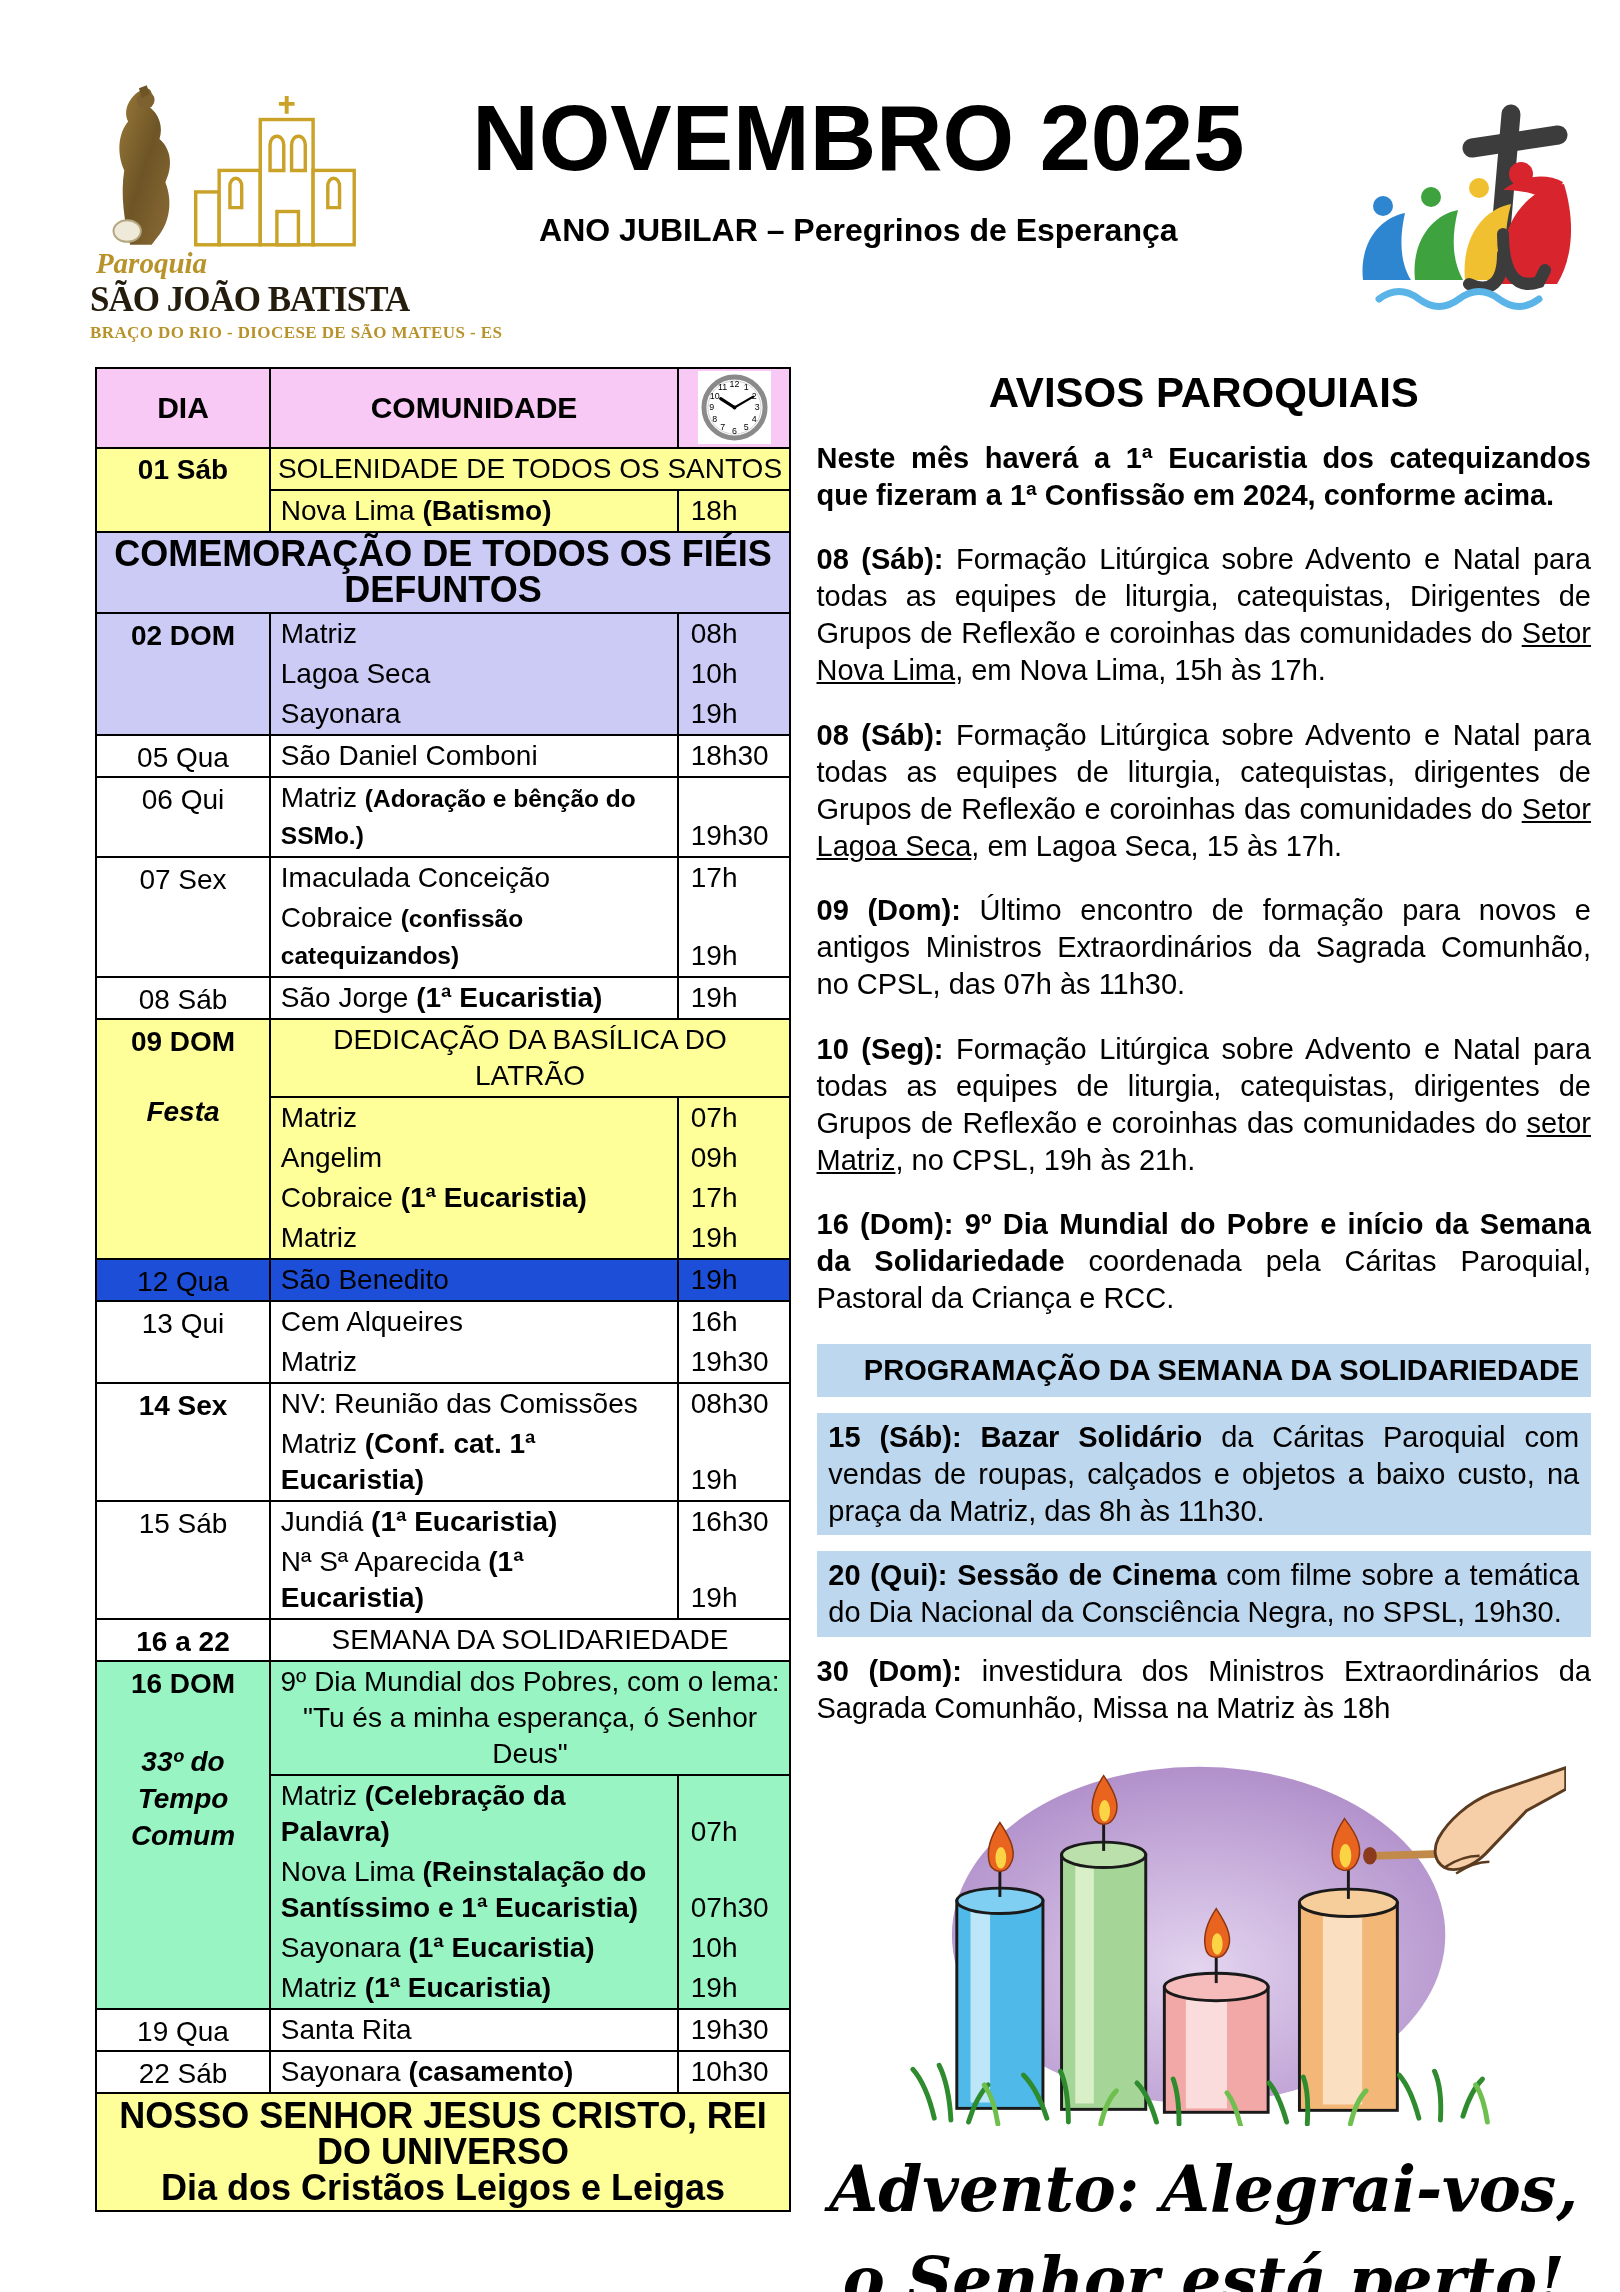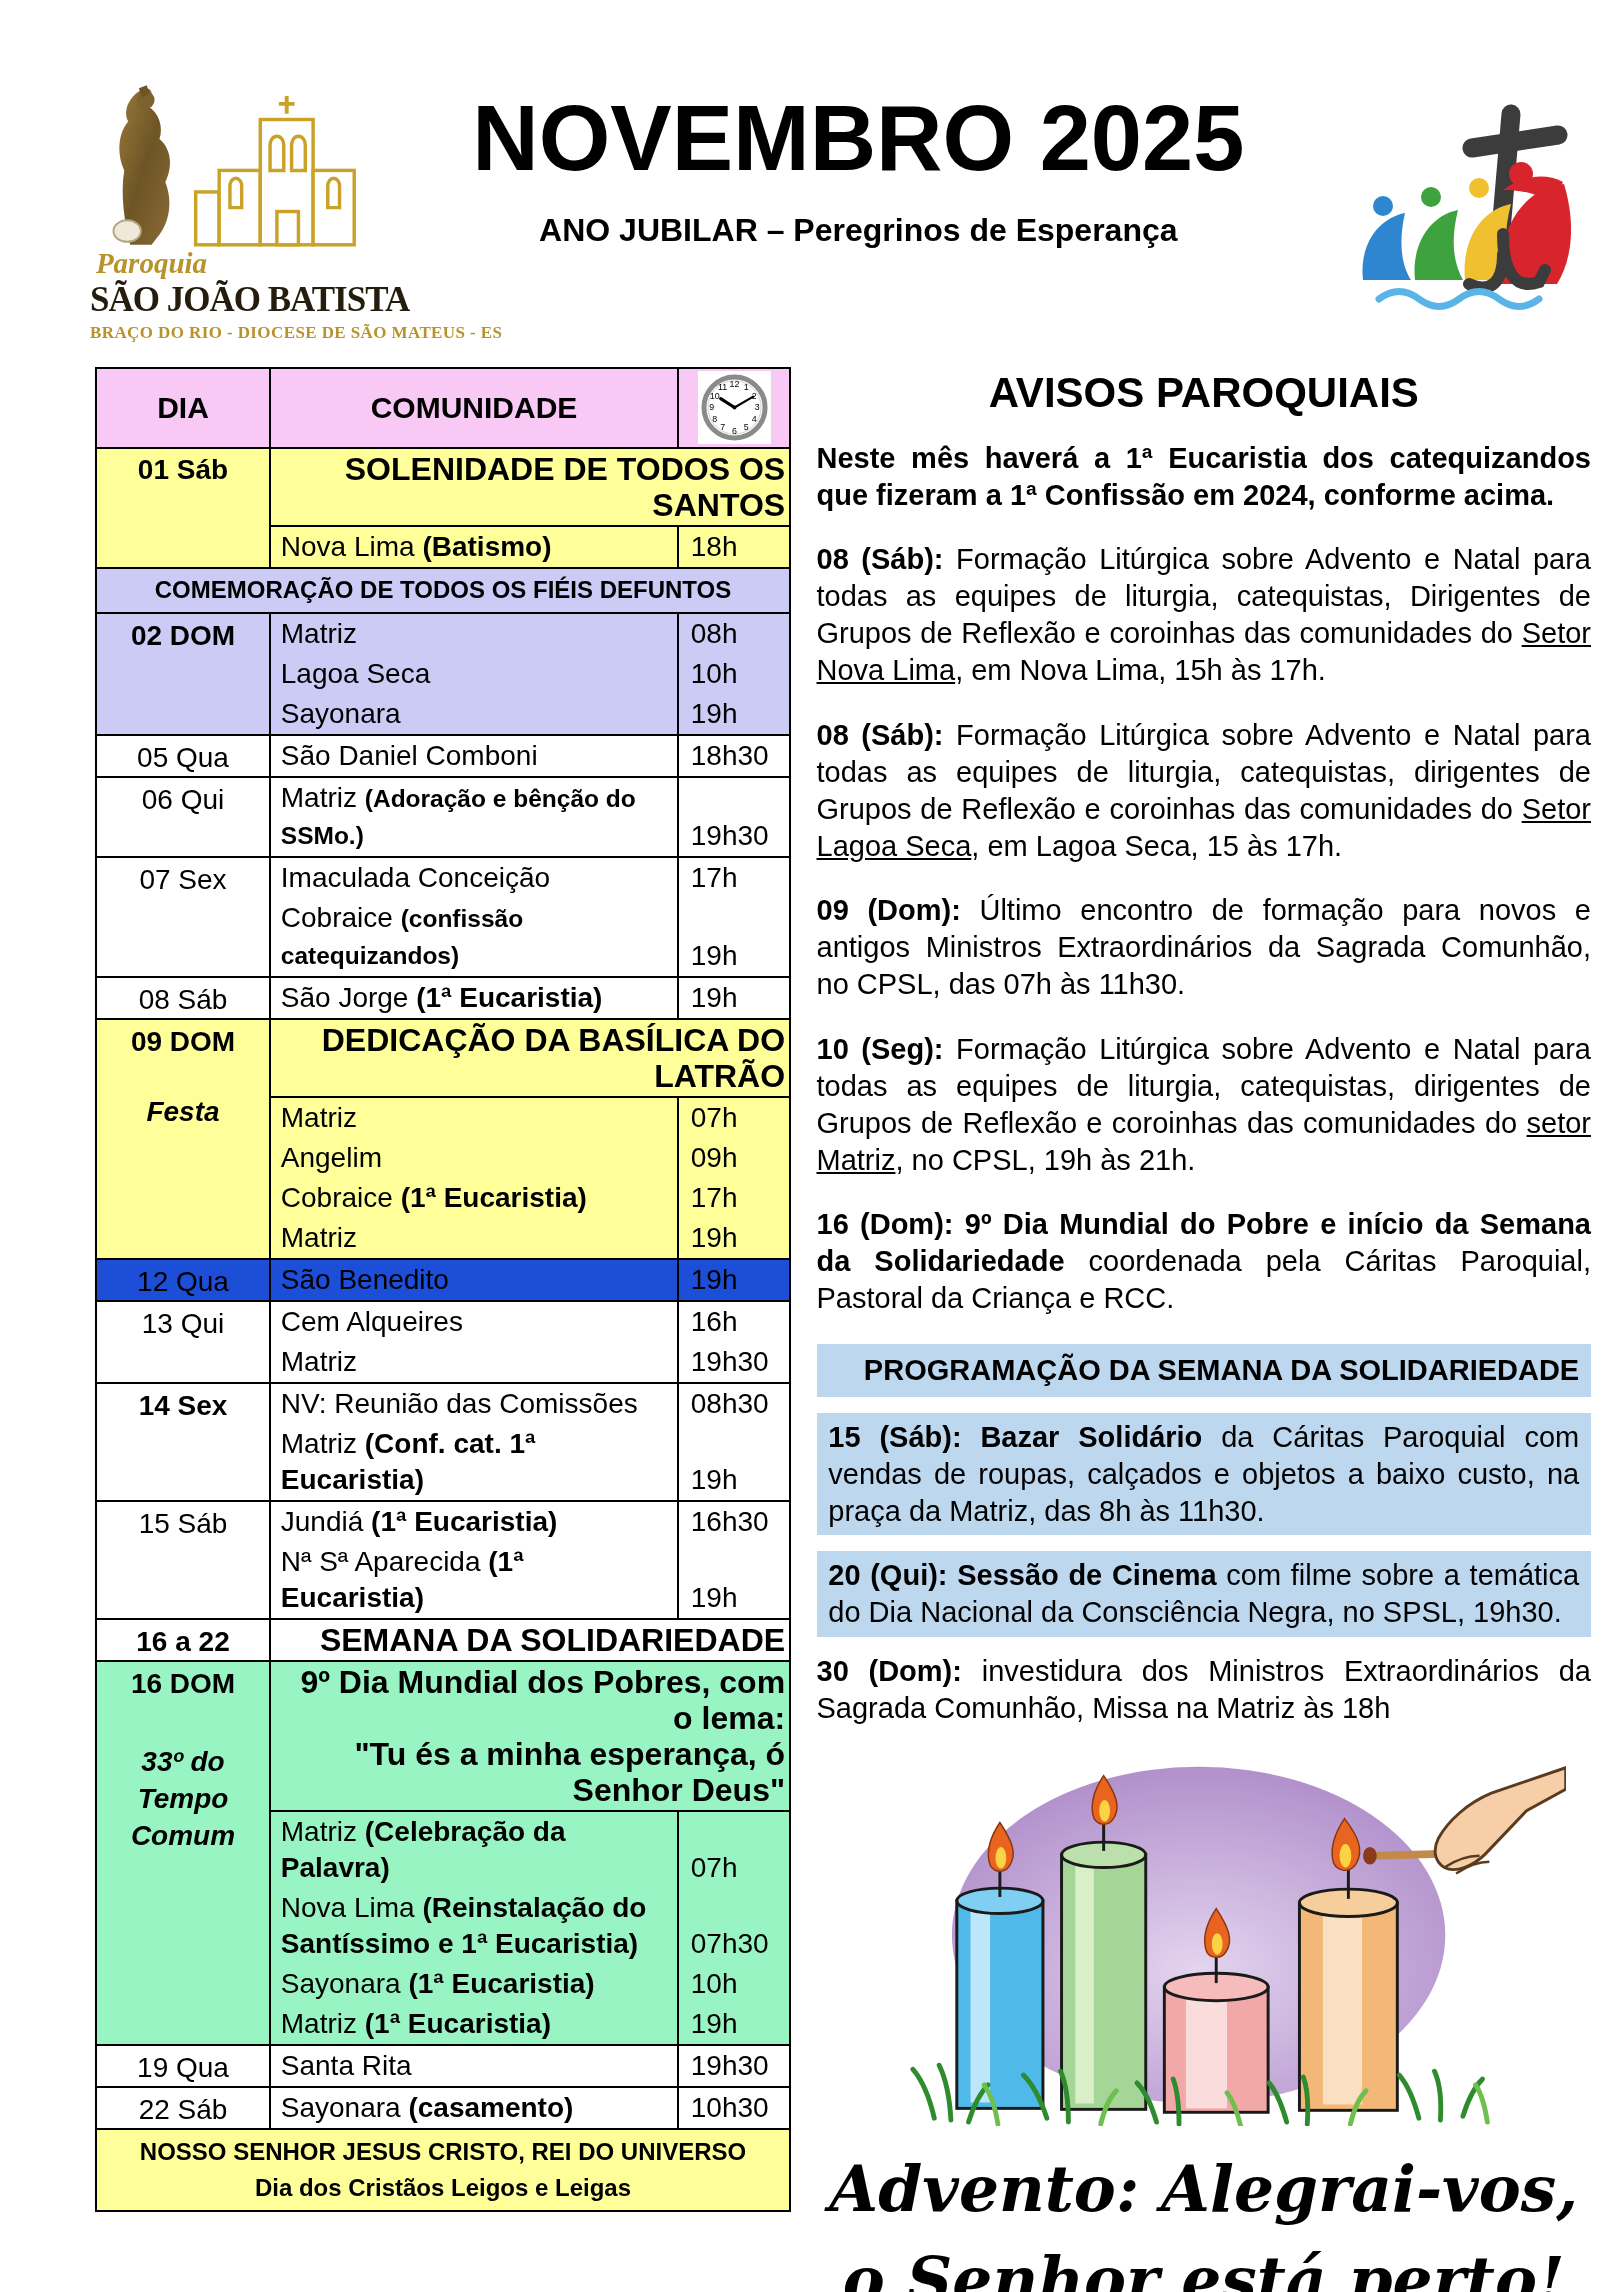--- a/index.html
+++ b/index.html
@@ -21,28 +21,28 @@
   .main{display:flex;align-items:flex-start;gap:25.5px;padding:23.5px 29px 0 95px;}
 
   
   .cal{width:696px;flex:0 0 auto;border:2.9px solid #000;box-sizing:border-box;}
   .cal-block{display:flex;border-top:2px solid #000;}
   .cal-block:first-child{border-top:none;}
   .cal-day{width:174px;flex:0 0 auto;border-right:2px solid #000;box-sizing:border-box;text-align:center;padding-top:2.9px;}
   .day-label{font-size:28px;line-height:37px;}
   .b2{font-weight:bold;} .i{font-style:italic;}
   .cal-content{flex:1;display:flex;flex-direction:column;min-width:0;}
-  .cal-header{border-bottom:2px solid #000;font-weight:bold;text-align:right;font-size:32px;line-height:36px;padding:2px 3.9px;}
+  .cal-header{border-bottom:2px solid #000;font-weight:normal;text-align:center;font-size:28px;line-height:36px;padding:2px 3.9px;}
   .cal-header:last-child{border-bottom:none;}
   .cal-line{display:flex;flex:1;}
   .cal-name{flex:1;font-size:28px;line-height:36px;padding:2px 3.9px 2px 9.8px;min-width:0;}
   .note{font-weight:bold;}
   .note.small{font-size:24.5px;}
   .cal-time{width:112px;flex:0 0 auto;border-left:2px solid #000;box-sizing:border-box;font-size:28px;line-height:36px;padding:2px 0 2px 11.8px;display:flex;align-items:flex-end;}
-  .cal-banner{flex:1;text-align:center;font-weight:bold;font-size:24px;line-height:36px;padding:3.9px 2px;}
+  .cal-banner{flex:1;text-align:center;font-weight:bold;font-size:36px;line-height:36px;padding:3.9px 2px;}
   .cal-head{height:78px;}
   .cal-head .cal-day,.cal-head .cal-name{display:flex;align-items:center;justify-content:center;font-weight:bold;font-size:30px;padding:0;}
   .cal-head .cal-time{align-items:center;justify-content:center;padding:0;}
   .clockbox{background:#fff;width:73px;height:73px;display:flex;align-items:center;justify-content:center;}
 
   
   .avisos{flex:1;min-width:0;}
   .avisos-title{font-size:42px;font-weight:900;text-align:center;margin:2px 0 23.5px;}
   .aviso{font-size:29px;line-height:37px;text-align:justify;margin-bottom:27.4px;}
   .aviso .b{font-weight:bold;} .aviso .u{text-decoration:underline;}

